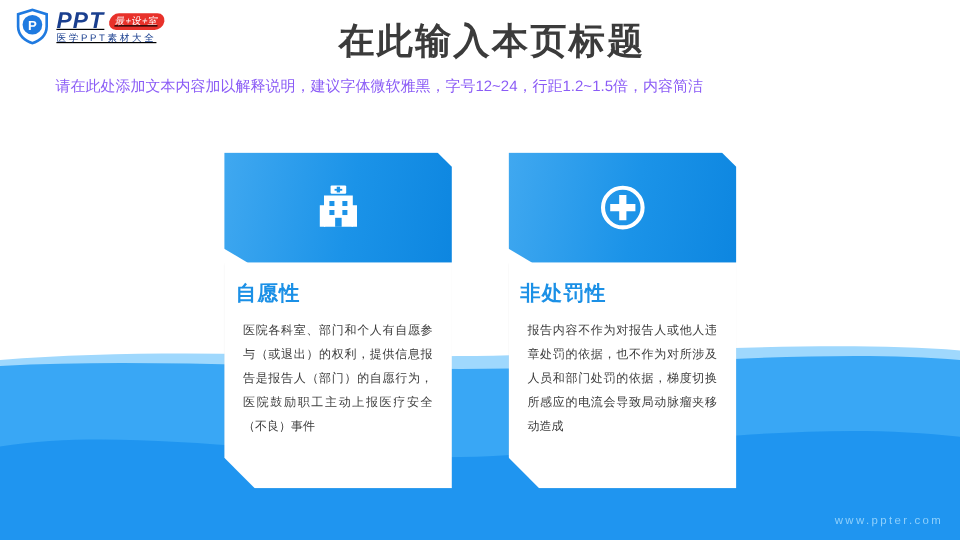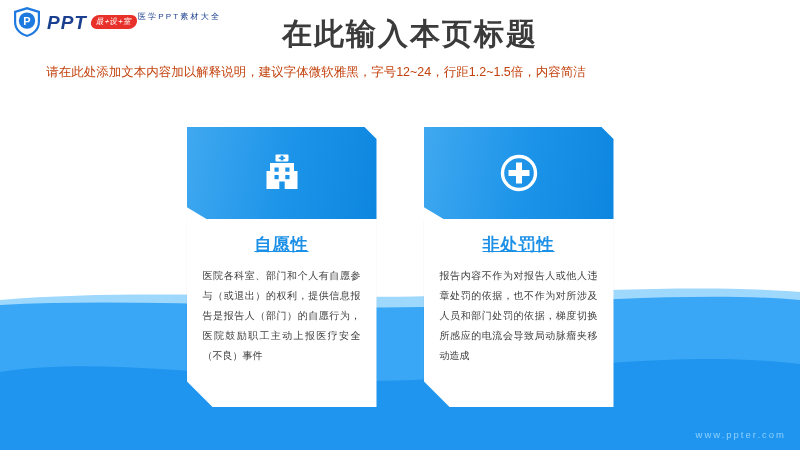--- a/index.html
+++ b/index.html
@@ -13,21 +13,21 @@
 
   
   #bg-waves{ position:absolute; left:0; top:0; width:800px; height:450px; z-index:0; }
 
   
   #logo{
     position:absolute; left:12px; top:6px; z-index:30;
     display:flex; align-items:center; gap:5px;
   }
   #logo .shield{ width:30px; height:32px; flex:none; }
-  #logo .lg-text{ display:flex; flex-direction:row; gap:1px; }
+  #logo .lg-text{ display:flex; flex-direction:column; gap:1px;text-decoration:underline; }
   #logo .lg-row1{ display:flex; align-items:center; gap:4px; }
   #logo .ppt{
     font-size:19px; font-weight:bold; font-style:italic; color:#1a3f8f;
     letter-spacing:1px; line-height:1;
   }
   #logo .badge{
     background:#e8312a; color:#fff; font-size:8px; line-height:1;
     padding:3px 5px 3px 5px; border-radius:8px 8px 8px 8px;
     transform:skewX(-10deg); letter-spacing:0.5px; white-space:nowrap;
   }
@@ -35,21 +35,21 @@
     font-size:8px; color:#1a3f8f; letter-spacing:2.2px; line-height:1; white-space:nowrap;
   }
 
   
   #page-title{
     position:absolute; top:14px; left:10px; width:800px; text-align:center; z-index:20;
     font-size:30px; font-weight:bold; color:#3b3b3b; letter-spacing:2px;
   }
   #subtitle{
     position:absolute; top:62px; left:0; width:632px; text-align:center; z-index:20;
-    color:#c2410c; font-size:12.5px; line-height:21px;
+    color:#8b5cf6; font-size:12.5px; line-height:21px;
   }
   #subtitle div{ white-space:nowrap; }
 
   
   #cards{
     position:absolute; top:127px; left:0; width:800px; height:300px; z-index:20;
     display:flex; justify-content:center; gap:47px;
   }
   .card{ width:190px; position:relative; }
 
@@ -60,22 +60,22 @@
     display:flex; align-items:center; justify-content:center;
   }
   .card-head svg{ display:block; }
 
   .card-body{
     background:#ffffff; padding:14px 10px 18px 10px; min-height:188px;
     clip-path:polygon(0 0, 100% 0, 100% 100%, 26px 100%, 0 calc(100% - 26px));
     box-shadow:0 1px 3px rgba(0,0,0,0.10);
   }
   .card-title{
-    text-align:center; font-size:17px; font-weight:bold; color:#1b90e6;
-    letter-spacing:1px; margin-bottom:10px;text-decoration:underline;
+    text-align:left; font-size:17px; font-weight:bold; color:#1b90e6;
+    letter-spacing:1px; margin-bottom:10px;
   }
   .card-text{
     font-size:10px; line-height:20px; color:#3c3c3c; text-align:justify;
     padding:0 6px;
   }
 
   
   #watermark{
     position:absolute; right:14px; bottom:10px; z-index:25;
     font-size:9.5px; color:#8fd0fb; letter-spacing:2px;

